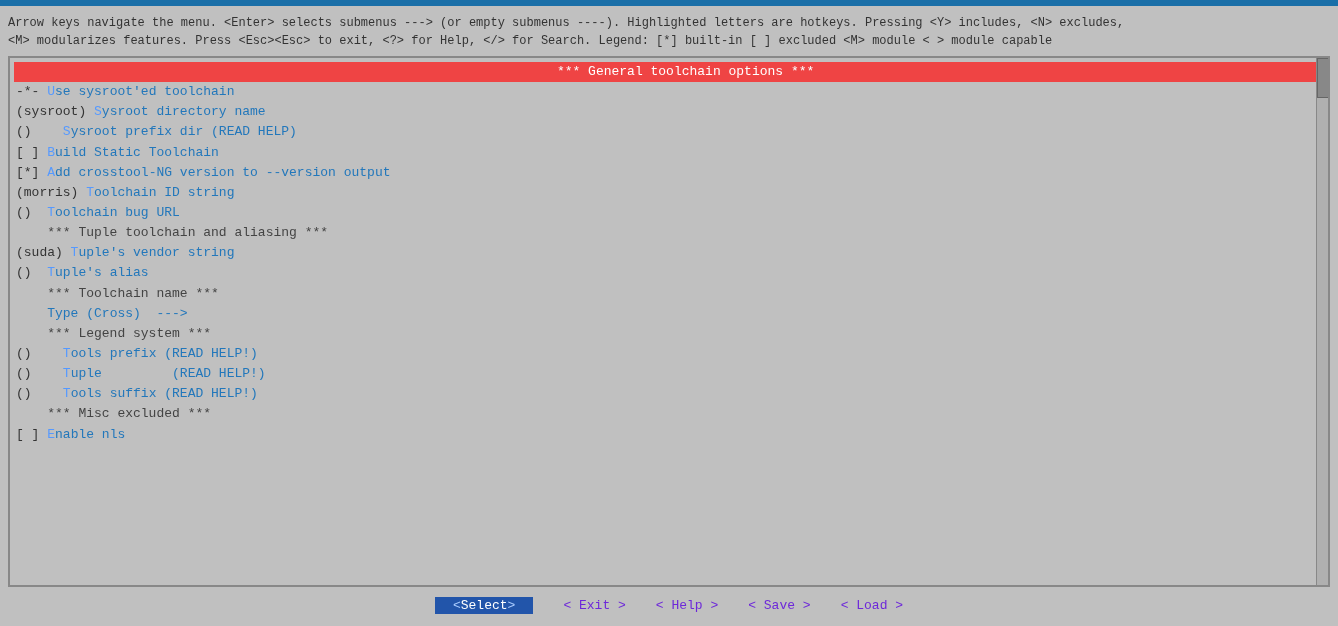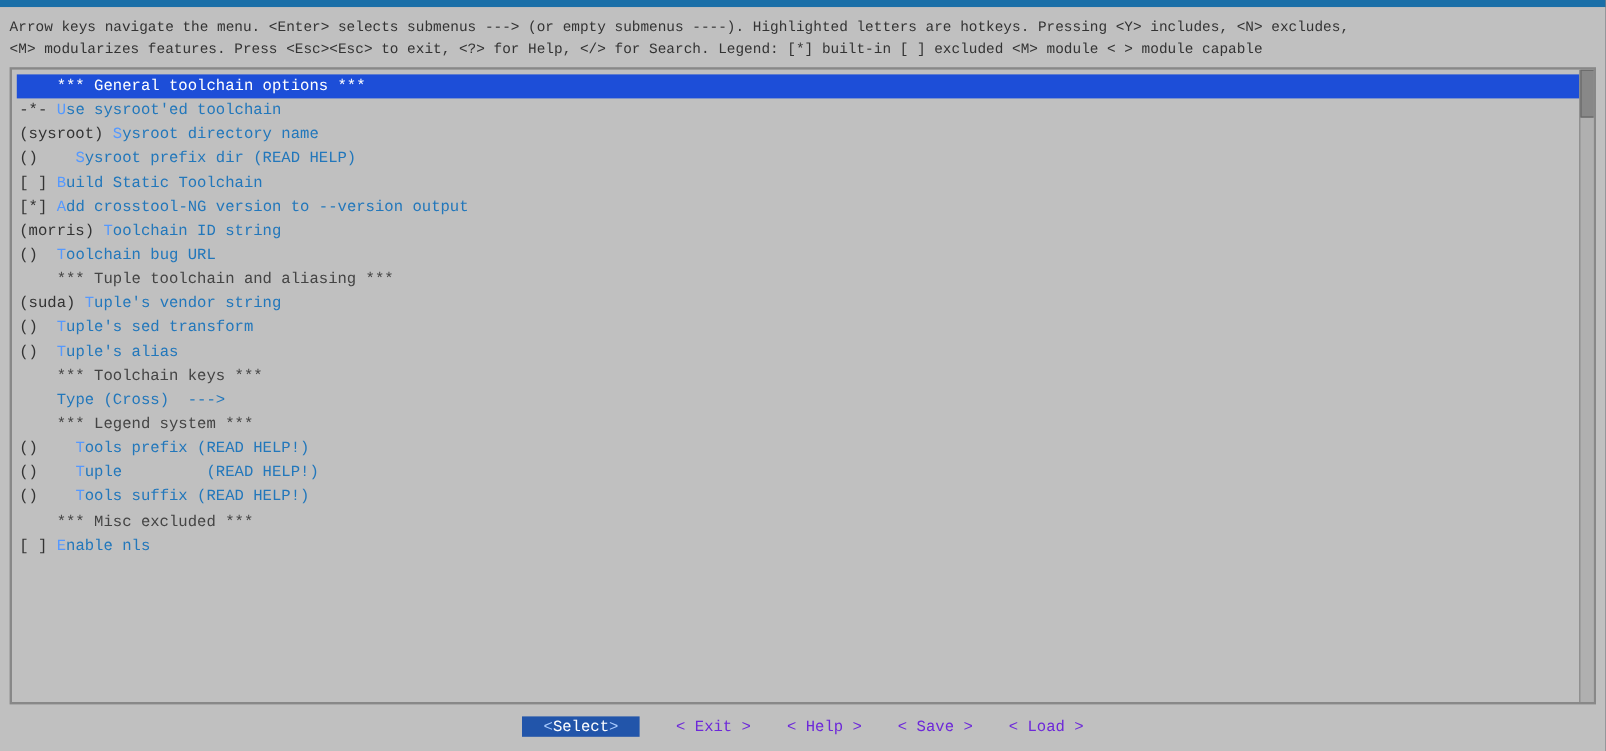--- a/index.html
+++ b/index.html
@@ -63,22 +63,23 @@
       padding: 4px 4px;
       font-size: 13px;
       line-height: 1.55;
     }
     .menu-item {
       color: #333333;
       white-space: pre;
       padding-left: 2px;
     }
     .menu-item.selected {
-      background: #1d4ed8;
+      background: #ef4444;
       color: #ffffff;
+      text-align: center;
     }
     .menu-item .highlight {
       color: #5599ff;
     }
     .menu-item .cyan {
       color: #2277bb;
     }
     .menu-item .header {
       color: #444;
     }
@@ -146,23 +147,22 @@
       <div class="menu-item selected">    *** General toolchain options ***</div>
           <div class="menu-item">-*- <span class="cyan"><span class="highlight">U</span>se sysroot'ed toolchain</span></div>
           <div class="menu-item">(sysroot) <span class="cyan"><span class="highlight">S</span>ysroot directory name</span></div>
           <div class="menu-item">()    <span class="cyan"><span class="highlight">S</span>ysroot prefix dir (READ HELP)</span></div>
           <div class="menu-item">[ ] <span class="cyan"><span class="highlight">B</span>uild Static Toolchain</span></div>
           <div class="menu-item">[*] <span class="cyan"><span class="highlight">A</span>dd crosstool-NG version to --version output</span></div>
           <div class="menu-item">(morris) <span class="cyan"><span class="highlight">T</span>oolchain ID string</span></div>
           <div class="menu-item">()  <span class="cyan"><span class="highlight">T</span>oolchain bug URL</span></div>
           <div class="menu-item"><span class="header">    *** Tuple toolchain and aliasing ***</span></div>
           <div class="menu-item">(suda) <span class="cyan"><span class="highlight">T</span>uple's vendor string</span></div>
-          <div class="menu-item">()  <span class="cyan"><span class="highlight">T</span>uple's sed transform</span></div>
           <div class="menu-item">()  <span class="cyan"><span class="highlight">T</span>uple's alias</span></div>
-          <div class="menu-item"><span class="header">    *** Toolchain keys ***</span></div>
+          <div class="menu-item"><span class="header">    *** Toolchain name ***</span></div>
           <div class="menu-item">    <span class="cyan">Type (Cross)  ---&gt;</span></div>
           <div class="menu-item"><span class="header">    *** Legend system ***</span></div>
           <div class="menu-item">()    <span class="cyan"><span class="highlight">T</span>ools prefix (READ HELP!)</span></div>
           <div class="menu-item">()    <span class="cyan"><span class="highlight">T</span>uple         (READ HELP!)</span></div>
           <div class="menu-item">()    <span class="cyan"><span class="highlight">T</span>ools suffix (READ HELP!)</span></div>
           <div class="menu-item"><span class="header">    *** Misc excluded ***</span></div>
           <div class="menu-item">[ ] <span class="cyan"><span class="highlight">E</span>nable nls</span></div>
         </div>
       <div id="scrollbar">
         <div id="scroll-thumb"></div>

